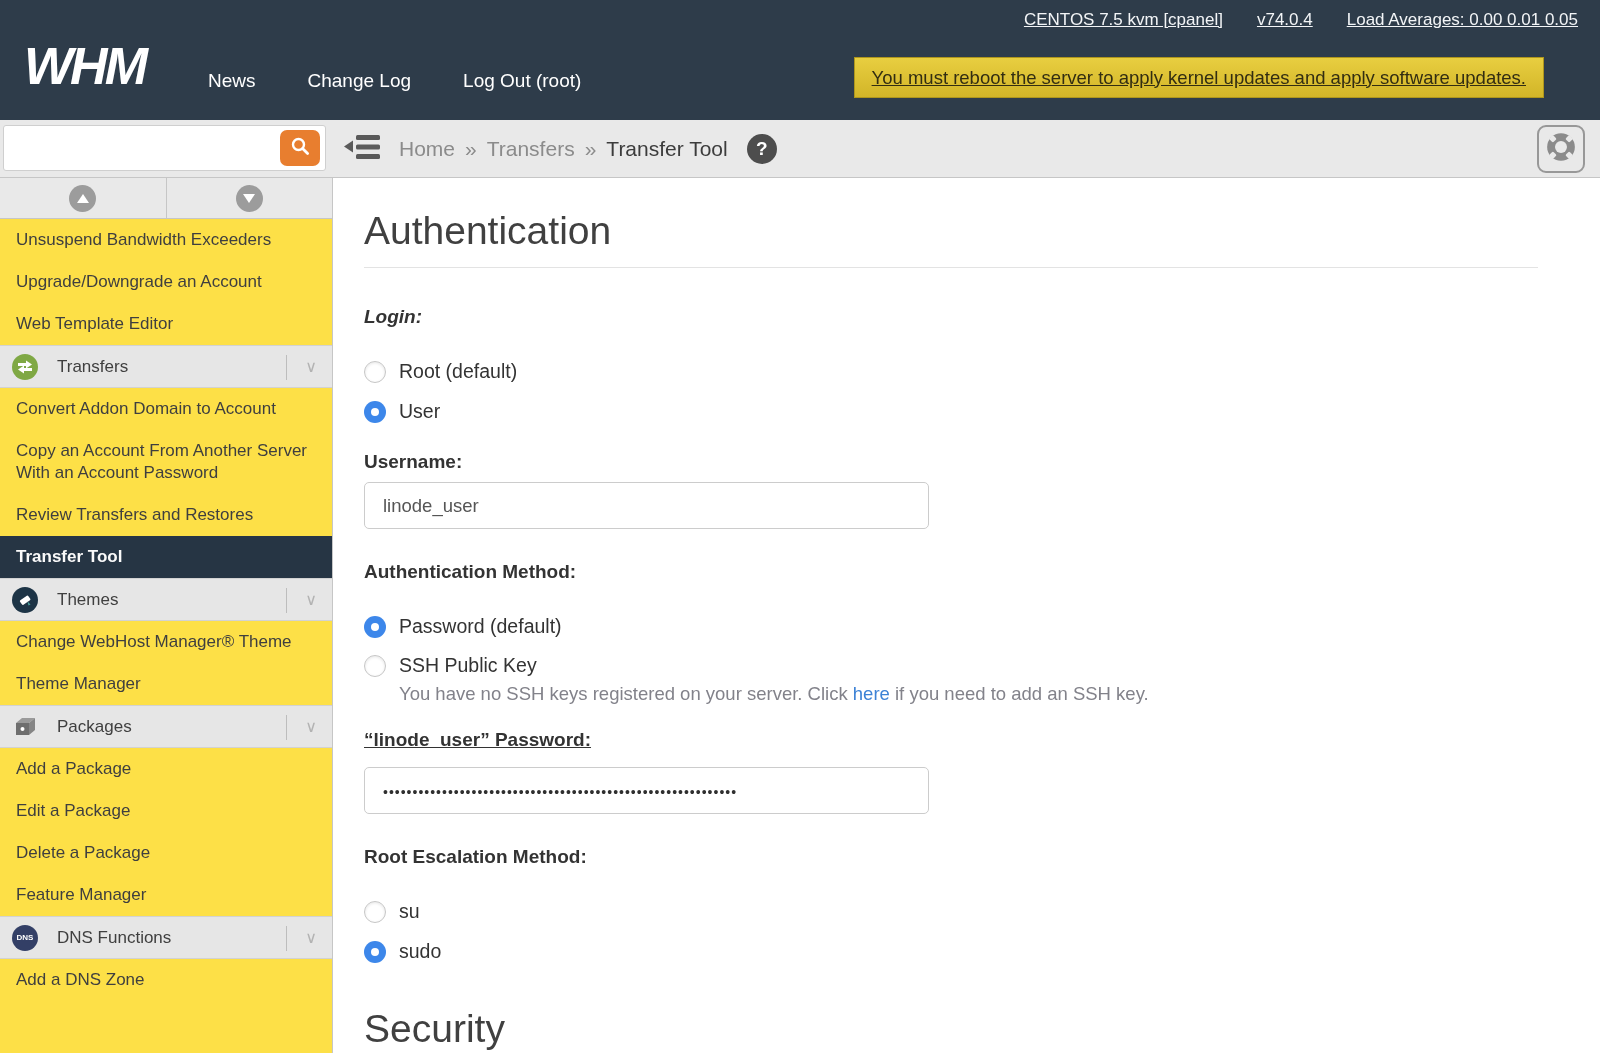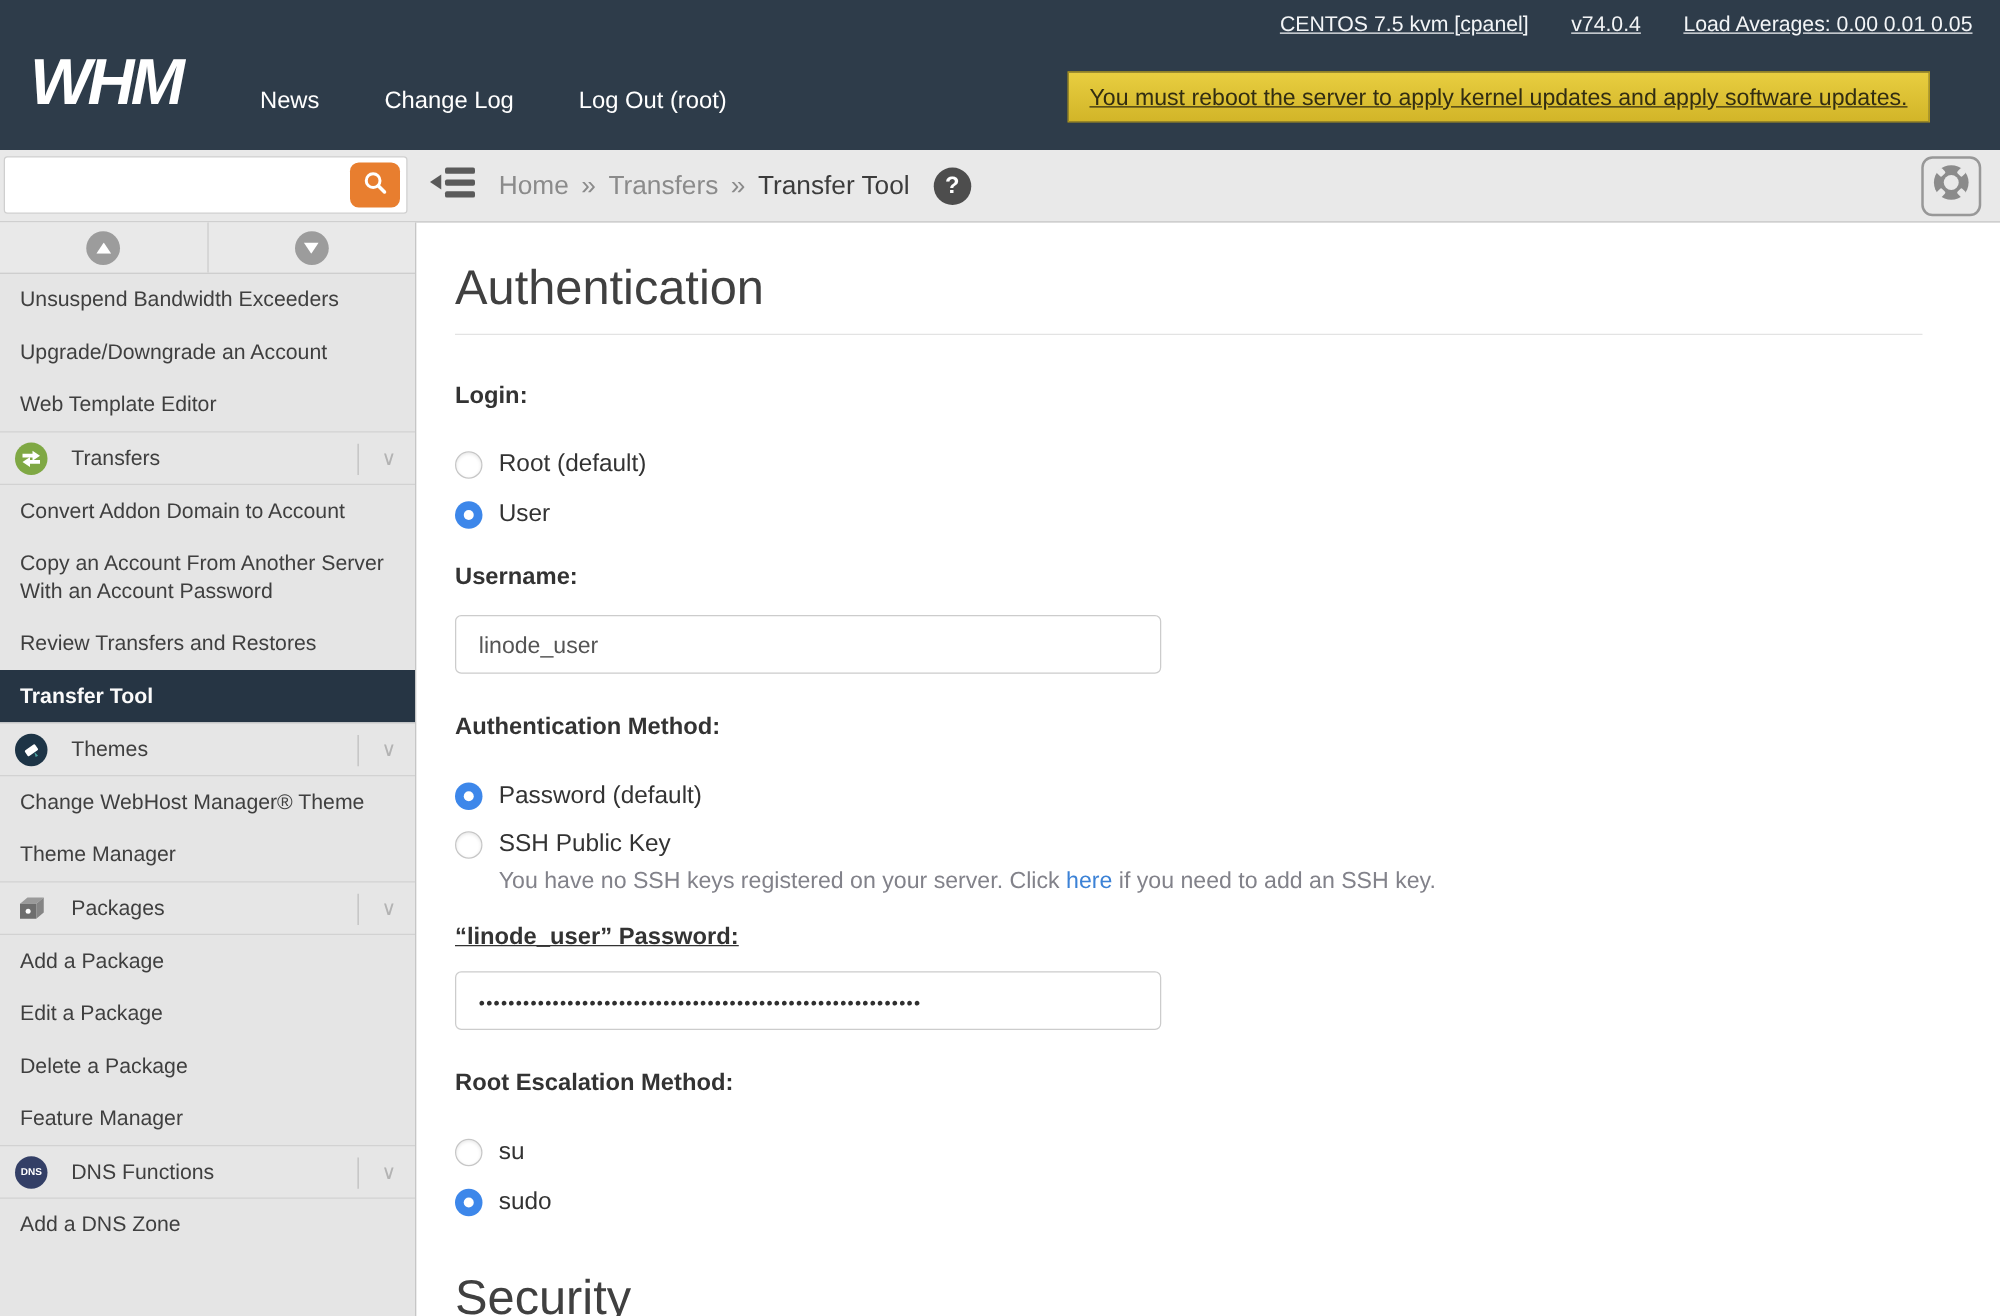--- a/index.html
+++ b/index.html
@@ -35,56 +35,56 @@
   .crumb-current { color: #3c3c3c; }
   .help-btn { width: 30px; height: 30px; border-radius: 50%; background: #4d4d4d; color: #fff; font-weight: 700;
     font-size: 19px; display: flex; align-items: center; justify-content: center; margin-left: 9px; cursor: pointer; }
   .support-btn { margin-left: auto; margin-right: 15px; width: 48px; height: 48px; border: 2px solid #989898;
     border-radius: 9px; background: transparent; display: flex; align-items: center; justify-content: center; cursor: pointer; }
 
   
   .body-row { display: flex; height: 875px; }
 
   
-  .sidebar { flex: 0 0 333px; border-right: 1px solid #c6c6c6; background: #e5e5e5; font-size: 17px; color: #3f3f3f; }
+  .sidebar { flex: 0 0 333px; border-right: 1px solid #c6c6c6; background: #fde047; font-size: 17px; color: #3f3f3f; }
   .scroll-row { display: flex; height: 41px; border-bottom: 1px solid #c6c6c6; }
   .scroll-btn { flex: 1; background: #e9e9e9; display: flex; align-items: center; justify-content: center; cursor: pointer; }
   .scroll-btn.up { border-right: 1px solid #c6c6c6; }
   .scroll-circle { width: 27px; height: 27px; border-radius: 50%; background: #9c9c9c; display: flex; align-items: center; justify-content: center; }
   .sb-item { padding: 10px 16px; line-height: 22px; cursor: pointer; }
   .sb-item.selected { background: #263544; color: #fafafa; font-weight: 600; }
   .sb-section { height: 43px; background: #e6e6e6; border-top: 1px solid #d2d2d2; border-bottom: 1px solid #d2d2d2;
     display: flex; align-items: center; padding: 0 12px; position: relative; cursor: pointer; }
   .sb-sec-label { margin-left: 19px; }
   .sb-divider { position: absolute; right: 45px; top: 9px; width: 1px; height: 25px; background: #bdbdbd; }
   .sb-chevron { position: absolute; right: 15px; color: #b3b3b3; font-size: 16px; cursor: pointer; }
   .icon-circle { width: 26px; height: 26px; border-radius: 50%; display: flex; align-items: center; justify-content: center; flex: 0 0 26px; }
   .ic-green { background: #7fa844; }
   .ic-navy { background: #1d3446; }
   .ic-dns { background: #333f66; color: #fff; font-size: 8px; font-weight: 700; letter-spacing: 0; }
 
   
   .main { flex: 1; padding: 31px 62px 0 31px; }
   .h1 { font-size: 39px; font-weight: 400; color: #404040; border-bottom: 1px solid #e3e3e3; padding-bottom: 14px; margin: 0; }
   .form-label { font-size: 19px; font-weight: 700; color: #333; }
-  .lbl-login { margin-top: 38px; }
+  .lbl-login { margin-top: 38px; font-style: italic; }
   .lbl-username { margin-top: 28px; }
   .lbl-authmethod { margin-top: 32px; }
   .lbl-password { margin-top: 24px; text-decoration: underline; }
   .lbl-rootesc { margin-top: 32px; }
   .radio-group { display: flex; flex-direction: column; gap: 17px; margin-top: 32px; }
   .radio-group.tight { gap: 16px; }
   .radio-row { display: flex; align-items: center; gap: 13px; cursor: pointer; width: max-content; }
   .radio { width: 22px; height: 22px; border-radius: 50%; flex: 0 0 22px; }
   .radio.unchecked { border: 1px solid #c6c6c6; background: #fff; box-shadow: inset 0 1px 3px rgba(0,0,0,.10); }
   .radio.checked { background: #3d87ea; position: relative; }
   .radio.checked::after { content: ""; position: absolute; left: 7px; top: 7px; width: 8px; height: 8px; border-radius: 50%; background: #fff; }
   .radio-label { font-size: 19.5px; color: #333; }
   .text-input { display: block; width: 565px; height: 47px; border: 1px solid #ccc; border-radius: 5px;
-    padding: 0 18px; font-size: 18.5px; color: #555; margin-top: 19px; outline: none; }
+    padding: 0 18px; font-size: 18.5px; color: #555; margin-top: 9px; outline: none; }
   .pwd-input { margin-top: 16px; letter-spacing: 1px; font-size: 14px; color: #2f2f2f; padding-top: 3px; }
   .helper { font-size: 18.5px; color: #82828a; margin: 6px 0 0 35px; }
   .helper a { color: #3c82d6; text-decoration: none; cursor: pointer; }
   .h1-security { margin-top: 44px; }
 </style>
 </head>
 <body>
 
 <div class="page">
 

